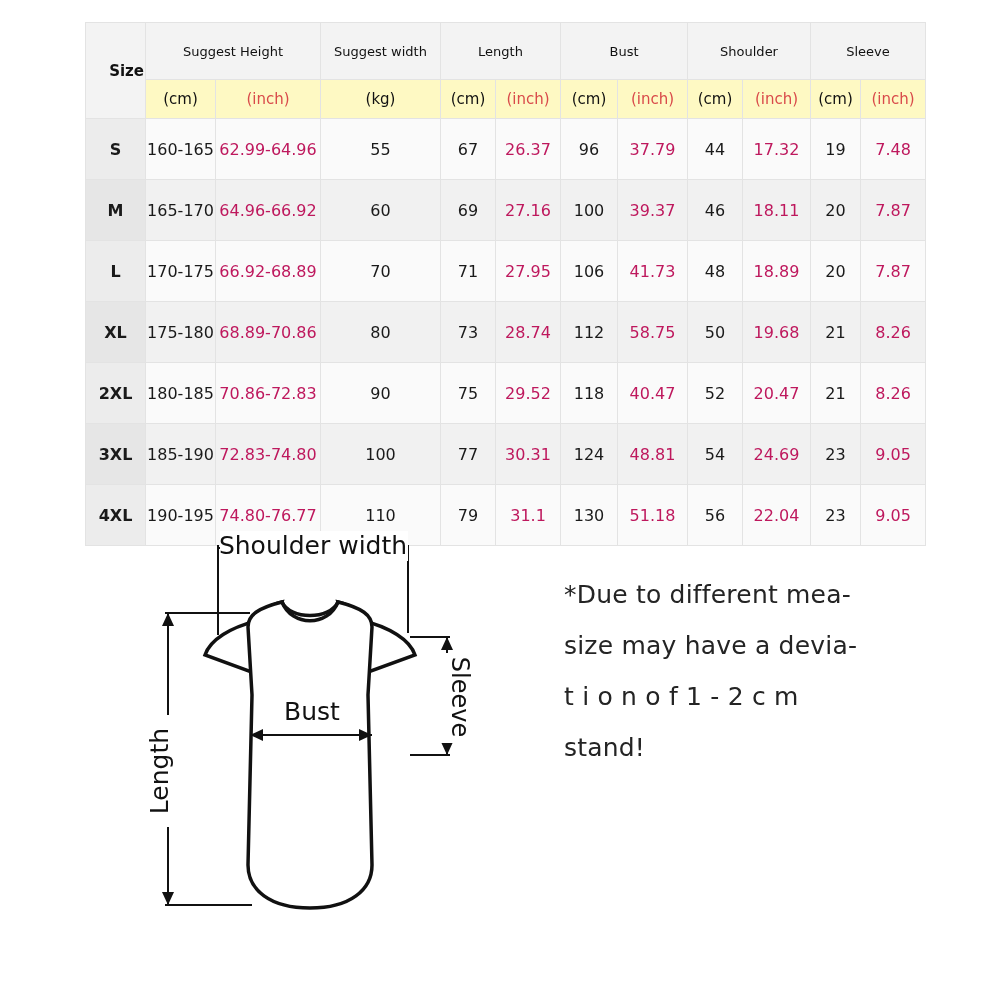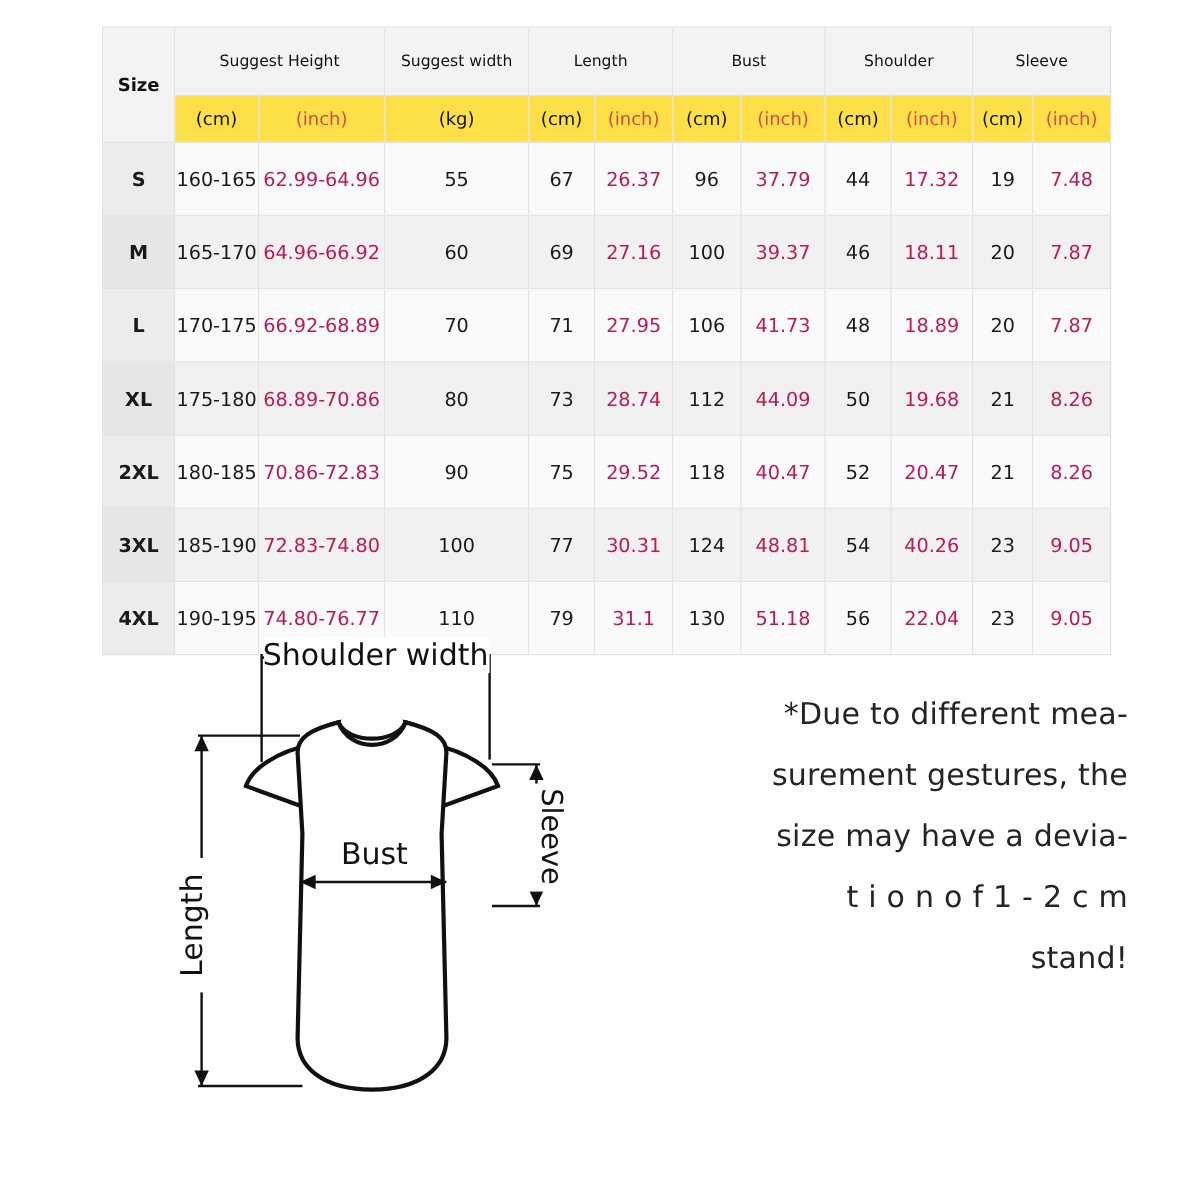--- a/index.html
+++ b/index.html
@@ -51,23 +51,24 @@
   .hdr-row1 th {
     background: #f3f3f3;
     height: 54px;
     font-size: 13px;
     color: #111;
     font-weight: bold;
   }
   .hdr-row1 th.size-cell {
     font-size: 15px;
     font-weight: bold;
+    text-align: right;
   }
   .hdr-row2 td {
-    background: #fde047;
+    background: #fef9c3;
     height: 36px;
     font-size: 15px;
     color: #111;
   }
   .hdr-row2 td.inch {
     color: #d94a4a;
   }
   tbody tr td {
     height: 58px;
     font-size: 16px;
@@ -88,21 +89,20 @@
     color: #be185d;
   }
 
   
   .lower {
     position: absolute;
     top: 505px;
     left: 0;
     width: 884px;
     height: 495px;
-    text-align: right;
   }
   .diagram {
     position: absolute;
     left: 110px;
     top: 10px;
     width: 400px;
     height: 440px;
   }
   .note {
     position: absolute;
@@ -207,21 +207,21 @@
         <td class="inch">7.87</td>
       </tr>
       <tr class="alt">
         <td class="size-cell">XL</td>
         <td>175-180</td>
         <td class="inch">68.89-70.86</td>
         <td>80</td>
         <td>73</td>
         <td class="inch">28.74</td>
         <td>112</td>
-        <td class="inch">44.09</td>
+        <td class="inch">58.75</td>
         <td>50</td>
         <td class="inch">19.68</td>
         <td>21</td>
         <td class="inch">8.26</td>
       </tr>
       <tr>
         <td class="size-cell">2XL</td>
         <td>180-185</td>
         <td class="inch">70.86-72.83</td>
         <td>90</td>
@@ -237,21 +237,21 @@
       <tr class="alt">
         <td class="size-cell">3XL</td>
         <td>185-190</td>
         <td class="inch">72.83-74.80</td>
         <td>100</td>
         <td>77</td>
         <td class="inch">30.31</td>
         <td>124</td>
         <td class="inch">48.81</td>
         <td>54</td>
-        <td class="inch">40.26</td>
+        <td class="inch">24.69</td>
         <td>23</td>
         <td class="inch">9.05</td>
       </tr>
       <tr>
         <td class="size-cell">4XL</td>
         <td>190-195</td>
         <td class="inch">74.80-76.77</td>
         <td>110</td>
         <td>79</td>
         <td class="inch">31.1</td>
@@ -311,19 +311,18 @@
       <line x1="337" y1="122" x2="337" y2="240" stroke="#111" stroke-width="2"></line>
       <polygon points="337,122 331,135 343,135" fill="#111"></polygon>
       <polygon points="337,240 331,227 343,227" fill="#111"></polygon>
       <rect x="323" y="138" width="30" height="90" fill="#ffffff"></rect>
       <text x="342" y="182" font-size="24" text-anchor="middle" transform="rotate(90 342 182)">Sleeve</text>
     </svg>
   </div>
 
   <div class="note">
     <p>*Due to different mea-</p>
-    <p>surement gestures, the</p>
     <p>size may have a devia-</p>
     <p>t i o n   o f   1 - 2 c m</p>
     <p>stand!</p>
   </div>
 
 </div>
 
 </body></html>

